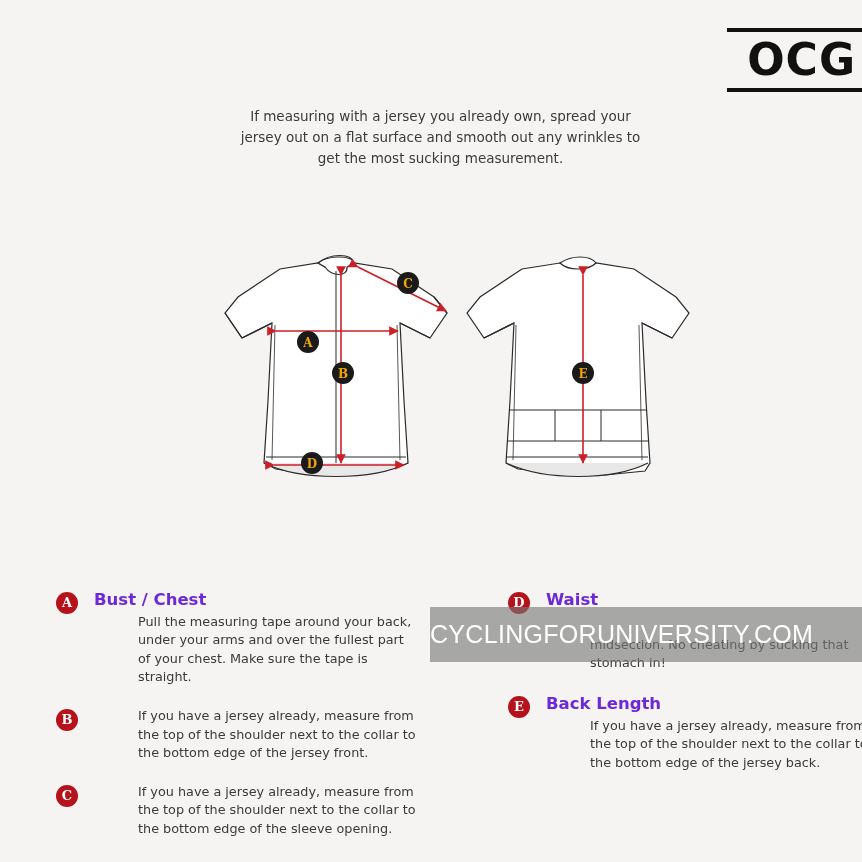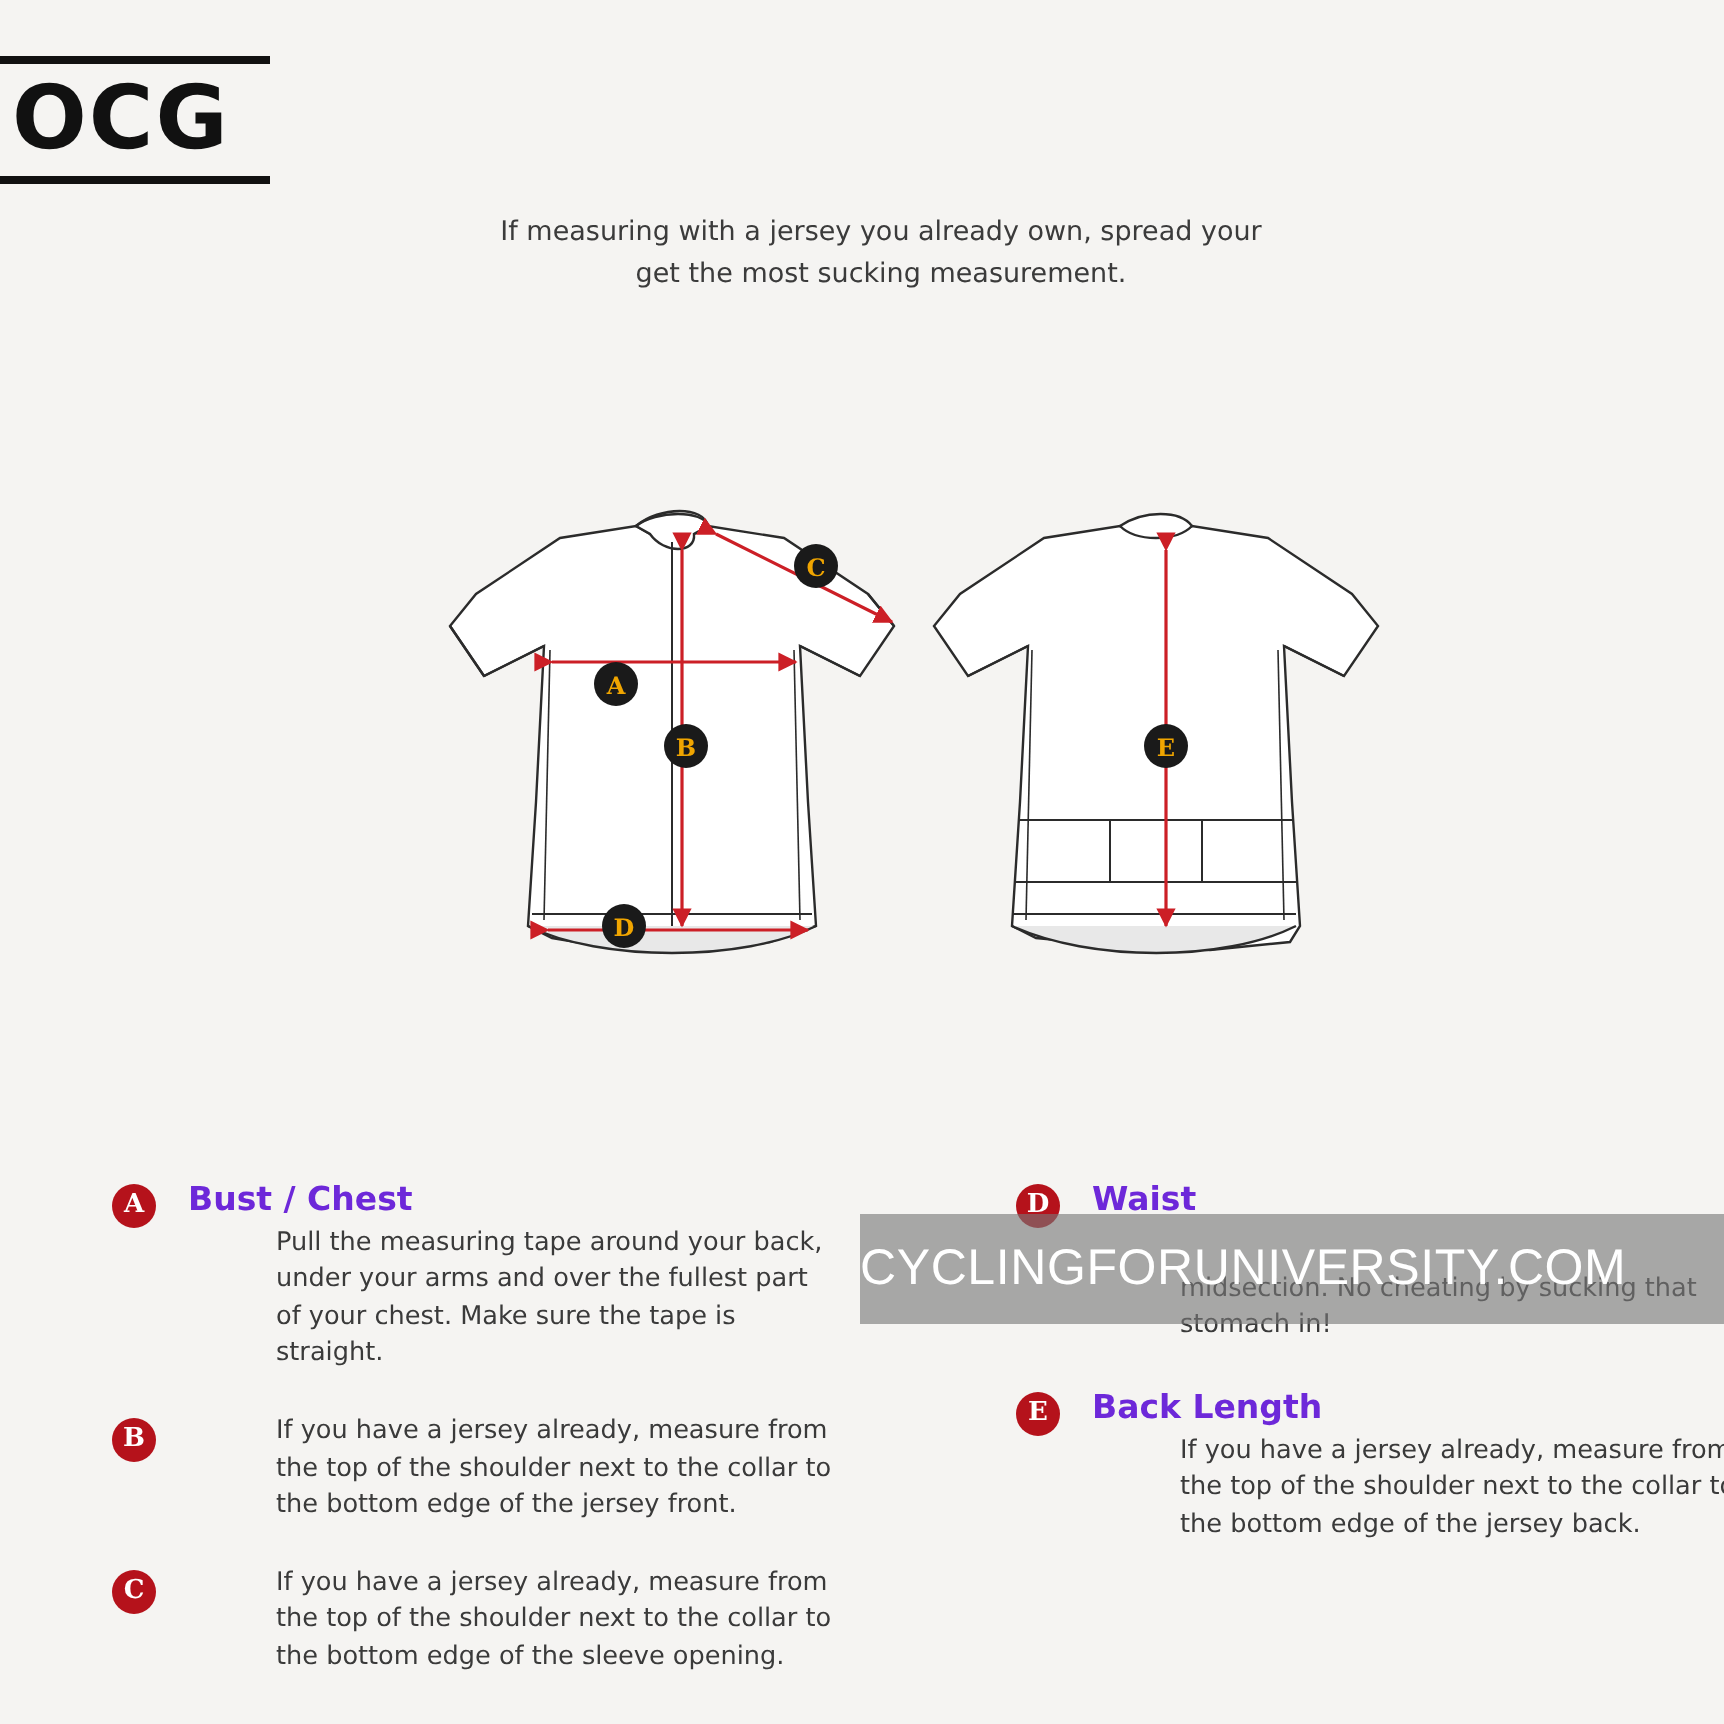--- a/index.html
+++ b/index.html
@@ -19,21 +19,21 @@
     inset: 0;
     background: #f5f4f2;
   }
 
   
   .logo-wrap {
     position: absolute;
     top: 34px;
     left: 0;
     width: 862px;
-    text-align: left;
+    text-align: right;
   }
   .logo {
     display: inline-block;
     font-family: "DejaVu Sans", sans-serif;
     font-weight: 700;
     font-size: 44px;
     letter-spacing: 1px;
     color: #111;
     position: relative;
   }
@@ -150,20 +150,21 @@
   <div class="logo-wrap">
     <div class="logo">
       <span class="bar top"></span>
       <span class="logo-text">OCG</span>
       <span class="bar bottom"></span>
     </div>
   </div>
 
   <div class="intro">
     <span>If measuring with a jersey you already own, spread your</span>
+    <span>jersey out on a flat surface and smooth out any wrinkles to</span>
     <span>get the most sucking measurement.</span>
   </div>
 
   <div class="diagram">
     <svg width="862" height="330" viewBox="0 0 862 330" xmlns="http://www.w3.org/2000/svg">
       <defs>
         <marker id="ah" markerWidth="7" markerHeight="7" refX="5.5" refY="3" orient="auto">
           <path d="M0,0 L6,3 L0,6 z" fill="#cc1f26"></path>
         </marker>
         <marker id="ah2" markerWidth="7" markerHeight="7" refX="5.5" refY="3" orient="auto">

